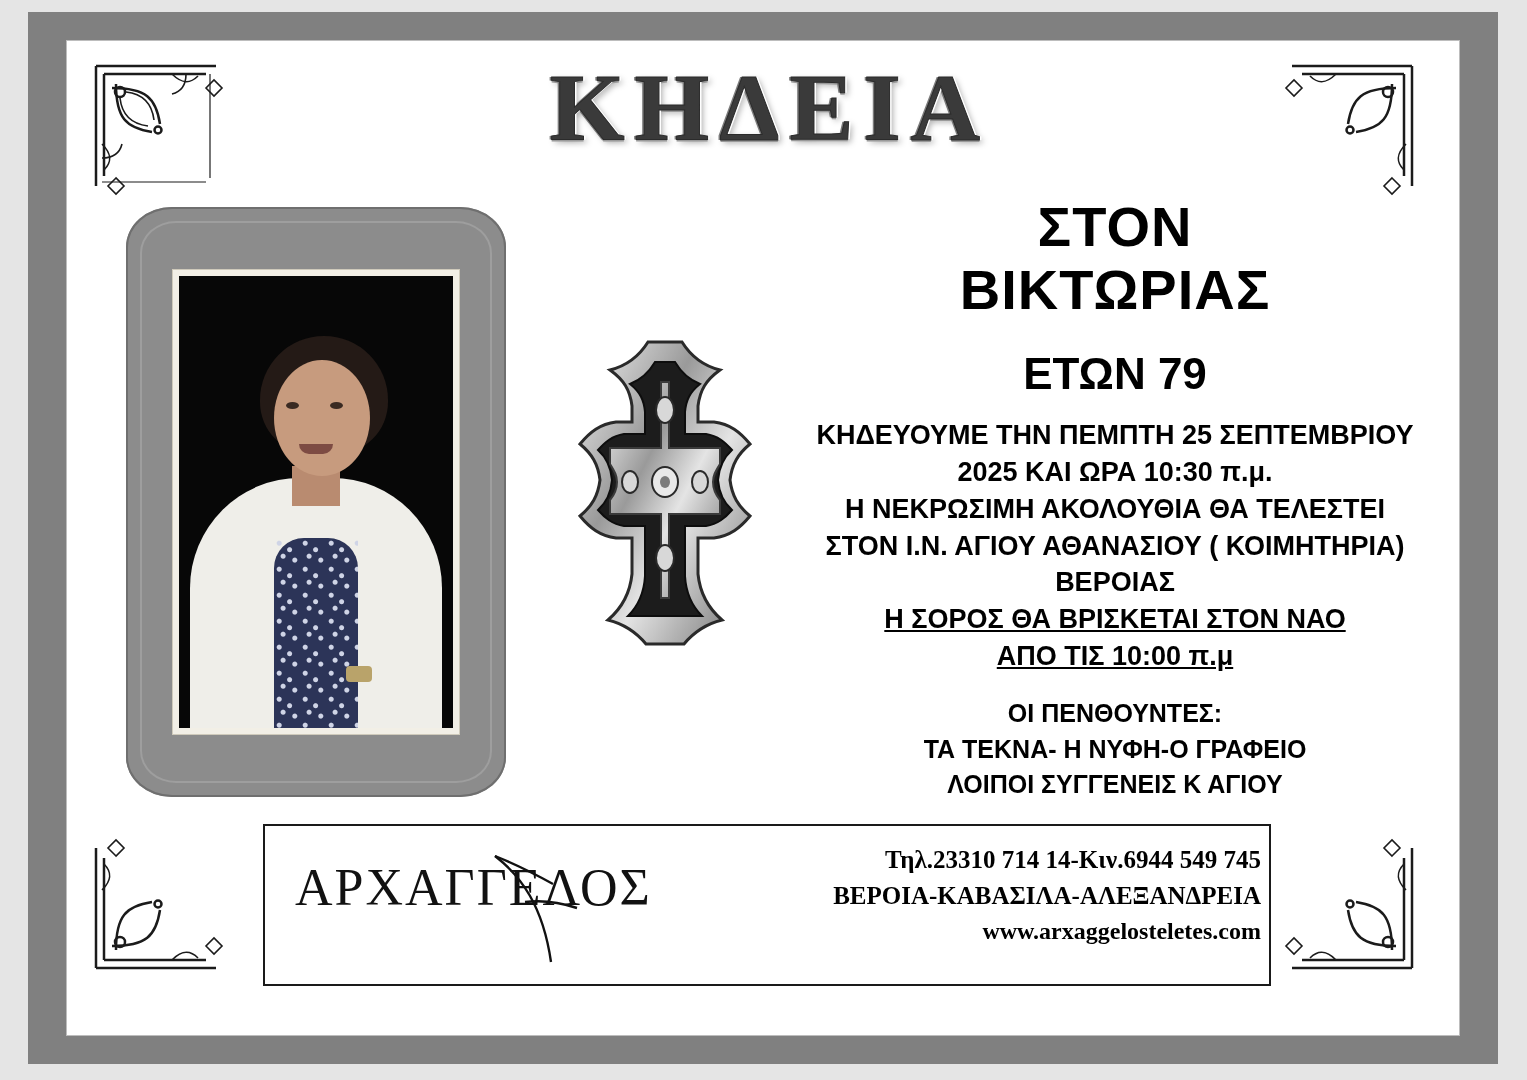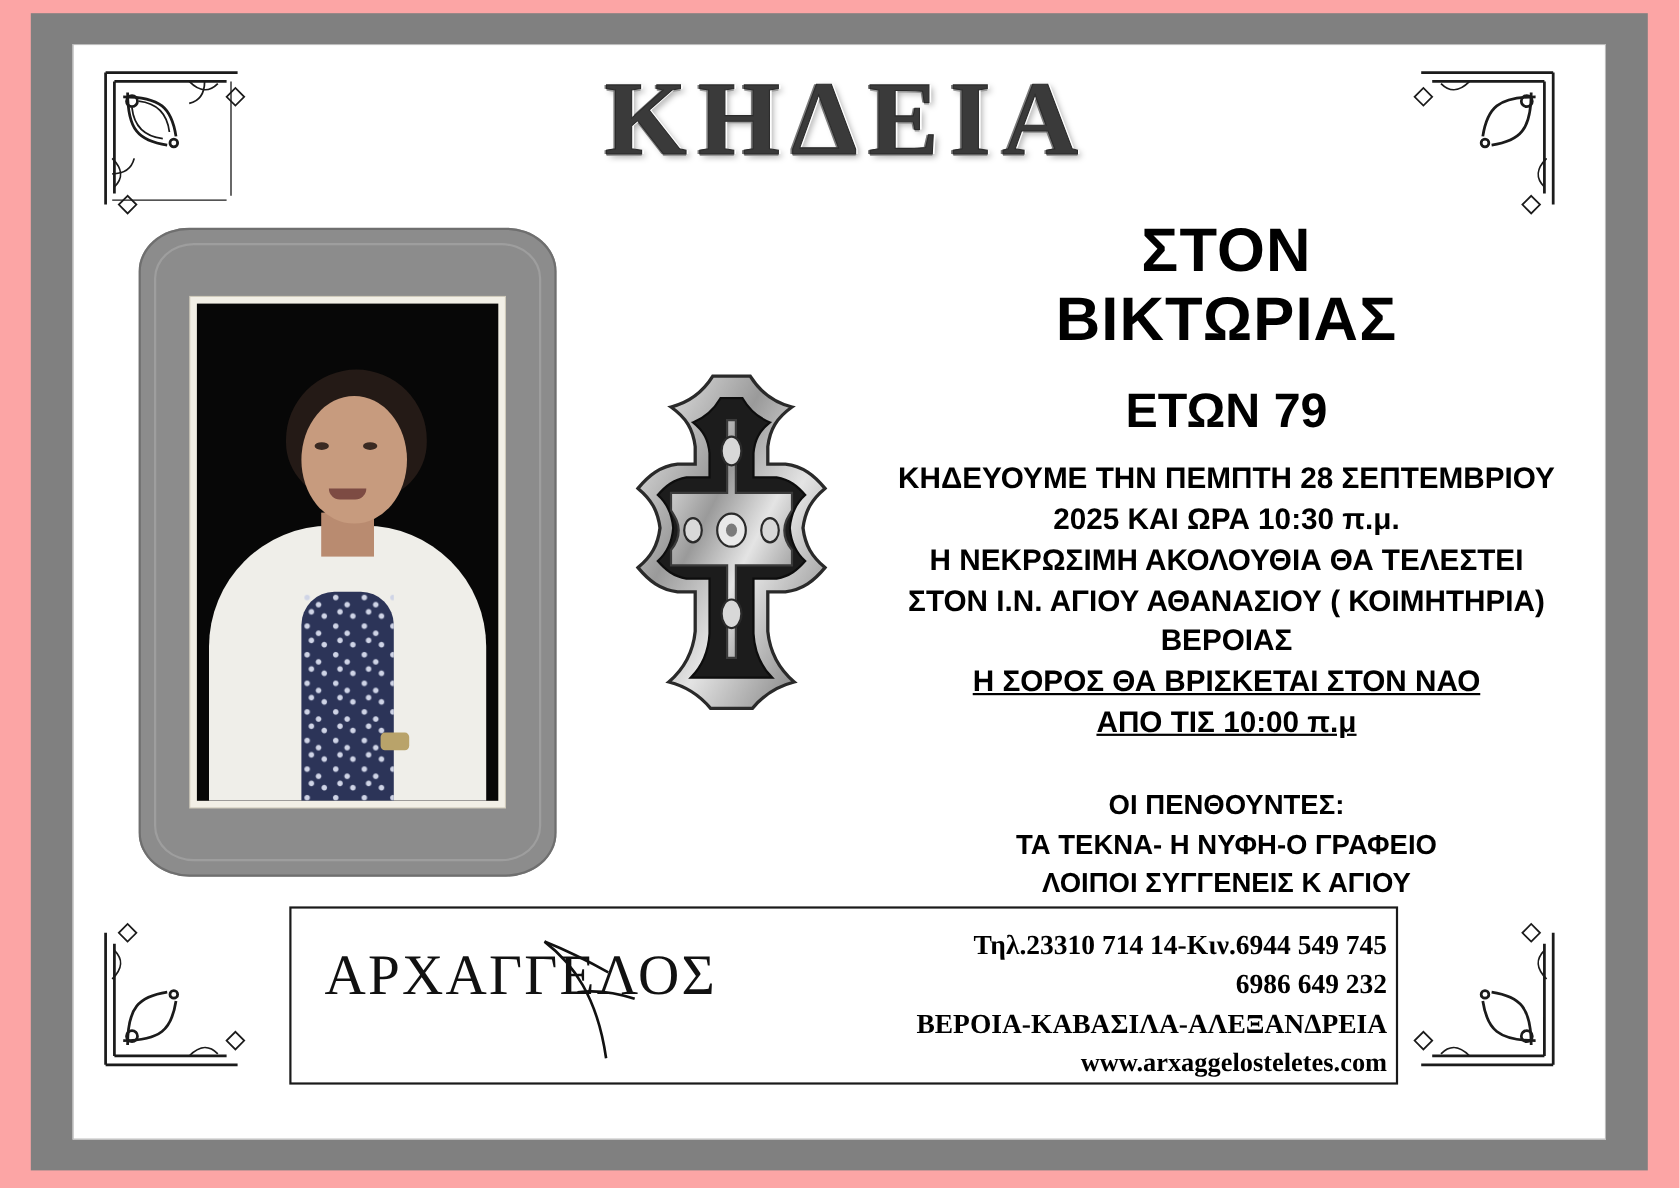--- a/index.html
+++ b/index.html
@@ -4,21 +4,21 @@
 <style>
   html, body {
     margin: 0;
     padding: 0;
     background: #ffffff;
   }
   .page {
     position: relative;
     width: 1527px;
     height: 1080px;
-    background: #fca5a5;
+    background: #e5e5e5;
     overflow: hidden;
     font-family: "Liberation Sans", sans-serif;
   }
   
   .outer-frame {
     position: absolute;
     left: 28px;
     top: 12px;
     width: 1470px;
     height: 1052px;
@@ -232,21 +232,21 @@
   .details {
     margin-top: 18px;
     font-size: 27px;
     font-weight: bold;
     line-height: 1.36;
   }
   .details .u {
     text-decoration: underline;
   }
   .mourners {
-    margin-top: 41px;
+    margin-top: 22px;
     font-size: 25px;
     font-weight: bold;
     line-height: 1.42;
   }
 
   
   .bottom-box {
     position: absolute;
     left: 263px;
     top: 824px;
@@ -488,21 +488,21 @@
     </svg>
   </div>
 
   <div class="right-col">
     <div class="deceased-name">
       <div>ΣΤΟΝ</div>
       <div>ΒΙΚΤΩΡΙΑΣ</div>
     </div>
     <div class="age">ΕΤΩΝ 79</div>
     <div class="details">
-      <div>ΚΗΔΕΥΟΥΜΕ  ΤΗΝ  ΠΕΜΠΤΗ  28  ΣΕΠΤΕΜΒΡΙΟΥ</div>
+      <div>ΚΗΔΕΥΟΥΜΕ  ΤΗΝ  ΠΕΜΠΤΗ  25  ΣΕΠΤΕΜΒΡΙΟΥ</div>
       <div>2025  ΚΑΙ   ΩΡΑ 10:30 π.μ.</div>
       <div>Η ΝΕΚΡΩΣΙΜΗ ΑΚΟΛΟΥΘΙΑ ΘΑ  ΤΕΛΕΣΤΕΙ</div>
       <div>ΣΤΟΝ Ι.Ν. ΑΓΙΟΥ ΑΘΑΝΑΣΙΟΥ ( ΚΟΙΜΗΤΗΡΙΑ)</div>
       <div>ΒΕΡΟΙΑΣ</div>
       <div class="u">Η ΣΟΡΟΣ ΘΑ ΒΡΙΣΚΕΤΑΙ ΣΤΟΝ ΝΑΟ</div>
       <div class="u">ΑΠΟ ΤΙΣ 10:00 π.μ</div>
     </div>
     <div class="mourners">
       <div>ΟΙ ΠΕΝΘΟΥΝΤΕΣ:</div>
       <div>ΤΑ ΤΕΚΝΑ- Η ΝΥΦΗ-Ο ΓΡΑΦΕΙΟ</div>
@@ -518,19 +518,18 @@
           <g fill="none" stroke="#111111" stroke-width="2.4">
             <path d="M14 6 C40 26, 62 56, 70 112"></path>
             <path d="M14 6 C34 14, 54 24, 72 34"></path>
             <path d="M44 52 C60 50, 78 52, 96 58"></path>
           </g>
         </svg>
       </div>
     </div>
     <div class="contact">
       <div>Τηλ.23310 714 14-Κιν.6944 549 745</div>
-      <div>6986 649 232</div>
       <div>ΒΕΡΟΙΑ-ΚΑΒΑΣΙΛΑ-ΑΛΕΞΑΝΔΡΕΙΑ</div>
       <div class="site">www.arxaggelosteletes.com</div>
     </div>
   </div>
 
 </div>
 
 </body></html>

